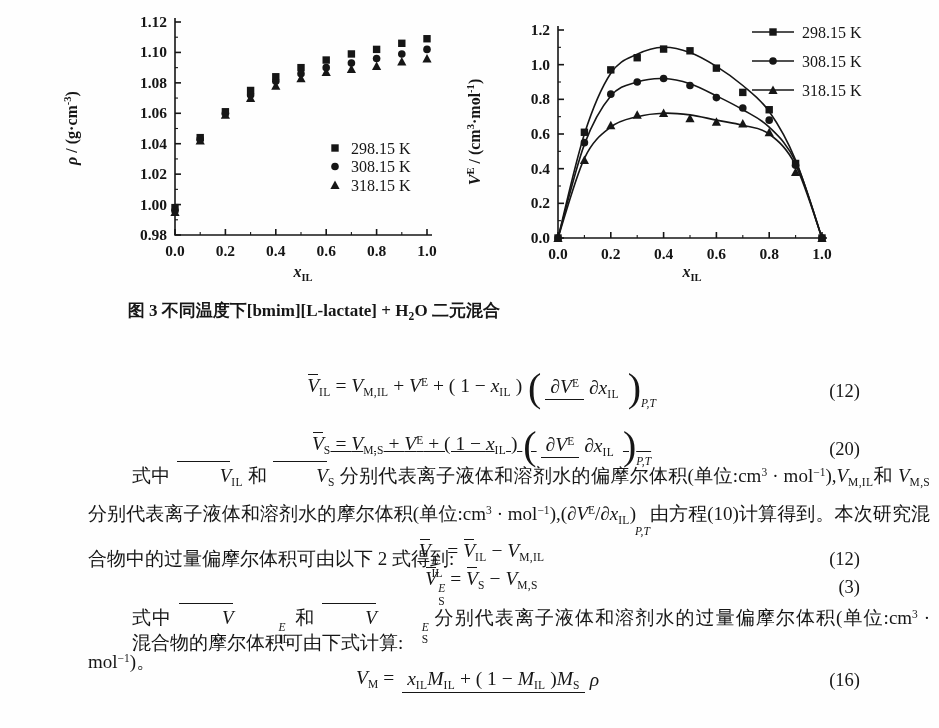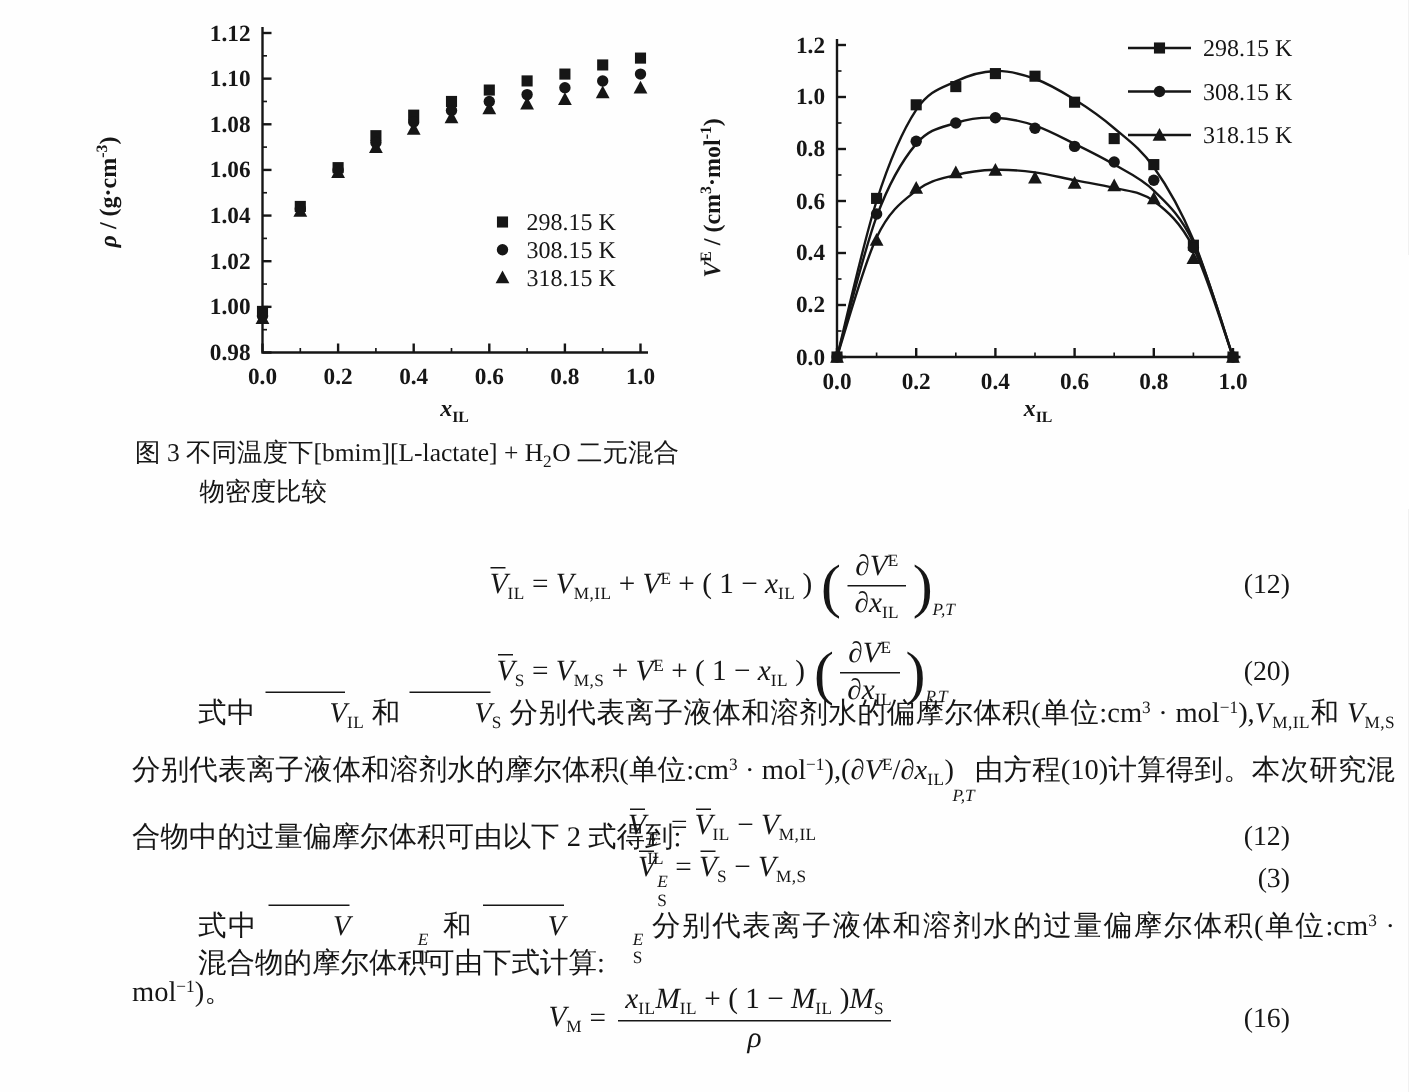--- a/index.html
+++ b/index.html
@@ -1,35 +1,35 @@
 <!DOCTYPE html>
 <html><head>
 <meta charset="utf-8">
 <style>
   html,body{margin:0;padding:0;background:#e8e8e8;}
   .page{position:relative;width:939px;height:728px;background:#fefefe;color:#161616;
         font-family:"Liberation Serif","DejaVu Serif",serif;overflow:hidden;margin:0 auto;}
   .abs{position:absolute;}
   .body-text{font-size:19px;line-height:27.5px;text-align:justify;}
   .indent{text-indent:44px;}
-  .caption{font-size:17px;line-height:20px;font-weight:400;}
+  .caption{font-size:17px;line-height:38px;font-weight:700;text-align:right;}
   .cap-line2{padding-left:43px;}
   .mi{font-style:italic;}
   .m-sub{font-size:11.5px;vertical-align:-4px;font-style:normal;letter-spacing:0.3px;}
   .m-sup{font-size:11.5px;vertical-align:6px;font-style:normal;}
   .ovlbase{position:relative;font-style:italic;display:inline-block;padding-top:2px;}
   .ovlbase::before{content:"";position:absolute;left:1px;right:1px;top:1px;border-top:1.7px solid #161616;}
   .ss{display:inline-flex;flex-direction:column;font-size:11.5px;line-height:1.05;
       vertical-align:-7px;margin-left:1px;text-align:left;}
   .ss .ss-sup{font-style:italic;}
   .ss .ss-sub{font-style:normal;}
   .eq{position:absolute;left:88px;right:9px;display:flex;align-items:center;justify-content:center;
       font-size:19.5px;padding-right:55px;}
   .eq-num{position:absolute;right:70px;top:50%;transform:translateY(-50%);font-size:18.5px;font-style:normal;margin-left:26px;}
-  .frac{display:inline-flex;flex-direction:column;text-align:center;vertical-align:middle;margin:0 3px;}
+  .frac{display:inline-flex;flex-direction:row;text-align:center;vertical-align:middle;margin:0 3px;}
   .frac>.num{border-bottom:1.6px solid #161616;padding:0 5px 1px;display:block;}
   .frac>.den{padding:1px 5px 0;display:block;}
   .bp{font-size:205%;font-weight:300;vertical-align:middle;line-height:0;margin:0 1px;font-style:normal;}
   .lowsub{font-size:11.5px;font-style:italic;vertical-align:-15px;margin-left:-1px;}
   svg text{fill:#161616;}
 </style>
 </head>
 <body>
 
 <div class="page">
@@ -226,36 +226,35 @@
           <circle cx="313" cy="61" r="3.8" fill="#161616"></circle>
           <text x="342" y="66.5">308.15 K</text>
           <line x1="292" y1="90" x2="334" y2="90" stroke="#161616" stroke-width="1.6"></line>
           <path d="M313,85.4 L317.6,93.9 L308.4,93.9 Z" fill="#161616"></path>
           <text x="342" y="95.5">318.15 K</text>
         </g>
       </svg></div>
 
   <div class="abs caption" style="left:90px;top:292px;width:410px;">
     <div>图 3  不同温度下[bmim][L-lactate] + H<span class="m-sub">2</span>O 二元混合</div>
-    <div class="cap-line2">物密度比较</div>
   </div>
 
   <div class="abs caption" style="left:498px;top:292px;width:430px;">
   </div>
 
 
   <div class="eq" style="top:366px;height:50px;">
     <span><span class="mi"><span class="ovlbase">V</span><span class="m-sub">IL</span></span> = <span class="mi"><span class="">V</span><span class="m-sub">M,IL</span></span> + <span class="mi"><span class="">V</span><span class="m-sup">E</span></span> + ( 1 − <span class="mi"><span class="">x</span><span class="m-sub">IL</span></span> ) <span class="bp">(</span><span class="frac">
           <span class="num"><span class="mi"><span class="">∂V</span><span class="m-sup">E</span></span></span>
           <span class="den"><span class="mi"><span class="">∂x</span><span class="m-sub">IL</span></span></span>
         </span><span class="bp">)</span><span class="lowsub">P,T</span></span>
     <span class="eq-num">(12)</span>
   </div>
 
-  <div class="eq" style="top:424px;height:50px;">
+  <div class="eq" style="top:424px;height:50px;text-decoration:underline;">
     <span><span class="mi"><span class="ovlbase">V</span><span class="m-sub">S</span></span> = <span class="mi"><span class="">V</span><span class="m-sub">M,S</span></span> + <span class="mi"><span class="">V</span><span class="m-sup">E</span></span> + ( 1 − <span class="mi"><span class="">x</span><span class="m-sub">IL</span></span> ) <span class="bp">(</span><span class="frac">
           <span class="num"><span class="mi"><span class="">∂V</span><span class="m-sup">E</span></span></span>
           <span class="den"><span class="mi"><span class="">∂x</span><span class="m-sub">IL</span></span></span>
         </span><span class="bp">)</span><span class="lowsub">P,T</span></span>
     <span class="eq-num">(20)</span>
   </div>
 
   <div class="abs body-text indent" style="left:88px;right:9px;top:459px;">式中 <span class="mi"><span class="ovlbase">V</span><span class="m-sub">IL</span></span> 和 <span class="mi"><span class="ovlbase">V</span><span class="m-sub">S</span></span> 分别代表离子液体和溶剂水的偏摩尔体积(单位:cm<span class="m-sup">3</span> · mol<span class="m-sup">−1</span>),<span class="mi"><span class="">V</span><span class="m-sub">M,IL</span></span>和 <span class="mi"><span class="">V</span><span class="m-sub">M,S</span></span>分别代表离子液体和溶剂水的摩尔体积(单位:cm<span class="m-sup">3</span> · mol<span class="m-sup">−1</span>),(<span class="mi"><span class="">∂V</span><span class="m-sup">E</span></span>/<span class="mi"><span class="">∂x</span><span class="m-sub">IL</span></span>)<span class="lowsub">P,T</span>由方程(10)计算得到。本次研究混合物中的过量偏摩尔体积可由以下 2 式得到:</div>
 
   <div class="eq" style="top:544px;height:29px;">

